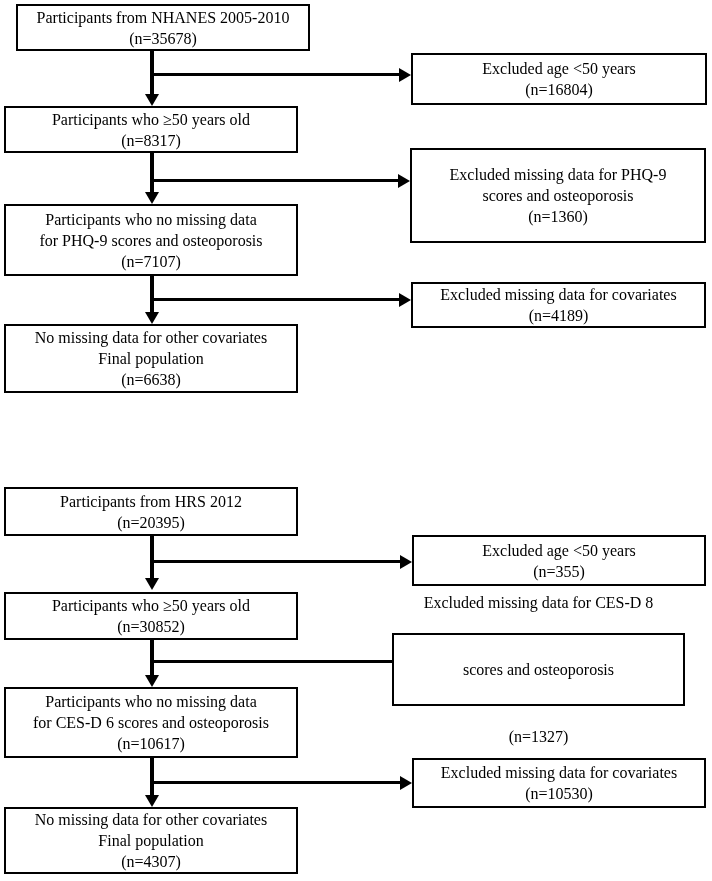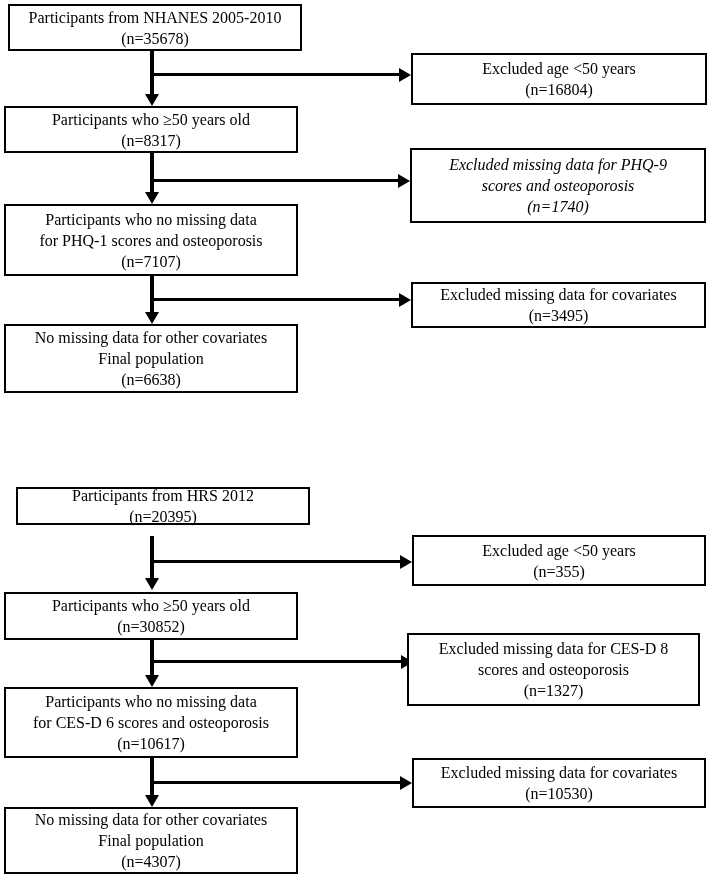--- a/index.html
+++ b/index.html
@@ -33,32 +33,32 @@
     border-right:7px solid transparent;
     border-top:12px solid #000000;
   }
   .head-right{
     position:absolute;width:0;height:0;
     border-top:7px solid transparent;
     border-bottom:7px solid transparent;
     border-left:12px solid #000000;
   }
   
-  .b-n1{left:8px;top:4px;width:294px;height:47px;}
+  .b-n1{left:16px;top:4px;width:294px;height:47px;}
   .b-e1{left:411px;top:53px;width:296px;height:52px;}
   .b-n2{left:4px;top:106px;width:294px;height:47px;}
-  .b-e2{left:410px;top:148px;width:296px;height:75px;font-style:italic;}
+  .b-e2{left:410px;top:148px;width:296px;height:95px;}
   .b-n3{left:4px;top:204px;width:294px;height:72px;}
   .b-e3{left:411px;top:282px;width:295px;height:46px;}
   .b-n4{left:4px;top:324px;width:294px;height:69px;}
   
-  .b-h1{left:4px;top:487px;width:294px;height:38px;margin-left:12px;}
+  .b-h1{left:4px;top:487px;width:294px;height:49px;}
   .b-e4{left:412px;top:535px;width:294px;height:51px;}
   .b-h2{left:4px;top:592px;width:294px;height:48px;}
-  .b-e5{left:407px;top:633px;width:293px;height:73px;}
+  .b-e5{left:392px;top:633px;width:293px;height:73px;gap:46px;}
   .b-h3{left:4px;top:687px;width:294px;height:71px;}
   .b-e6{left:412px;top:758px;width:294px;height:50px;}
   .b-h4{left:4px;top:807px;width:294px;height:67px;}
   
   .s-c1{left:150px;top:51px;height:45px;}
   .s-c2{left:150px;top:153px;height:41px;}
   .s-c3{left:150px;top:276px;height:38px;}
   .s-c4{left:150px;top:536px;height:42px;}
   .s-c5{left:150px;top:640px;height:37px;}
   .s-c6{left:150px;top:758px;height:39px;}
@@ -116,39 +116,39 @@
     <div>
       <div class="vline s-c2"></div>
       <div class="head-down d-c2"></div>
       <div class="hline h-c2"></div>
       <div class="head-right r-c2"></div>
     </div>
 
     <div class="box b-e2">
       <div class="line">Excluded missing data for PHQ-9</div>
       <div class="line">scores and osteoporosis</div>
-      <div class="line">(n=1740)</div>
+      <div class="line">(n=1360)</div>
     </div>
 
     <div class="box b-n3">
       <div class="line">Participants who no missing data</div>
-      <div class="line">for PHQ-1 scores and osteoporosis</div>
+      <div class="line">for PHQ-9 scores and osteoporosis</div>
       <div class="line">(n=7107)</div>
     </div>
 
     <div>
       <div class="vline s-c3"></div>
       <div class="head-down d-c3"></div>
       <div class="hline h-c3"></div>
       <div class="head-right r-c3"></div>
     </div>
 
     <div class="box b-e3">
       <div class="line">Excluded missing data for covariates</div>
-      <div class="line">(n=3495)</div>
+      <div class="line">(n=4189)</div>
     </div>
 
     <div class="box b-n4">
       <div class="line">No missing data for other covariates</div>
       <div class="line">Final population</div>
       <div class="line">(n=6638)</div>
     </div>
 
   </div>
 

